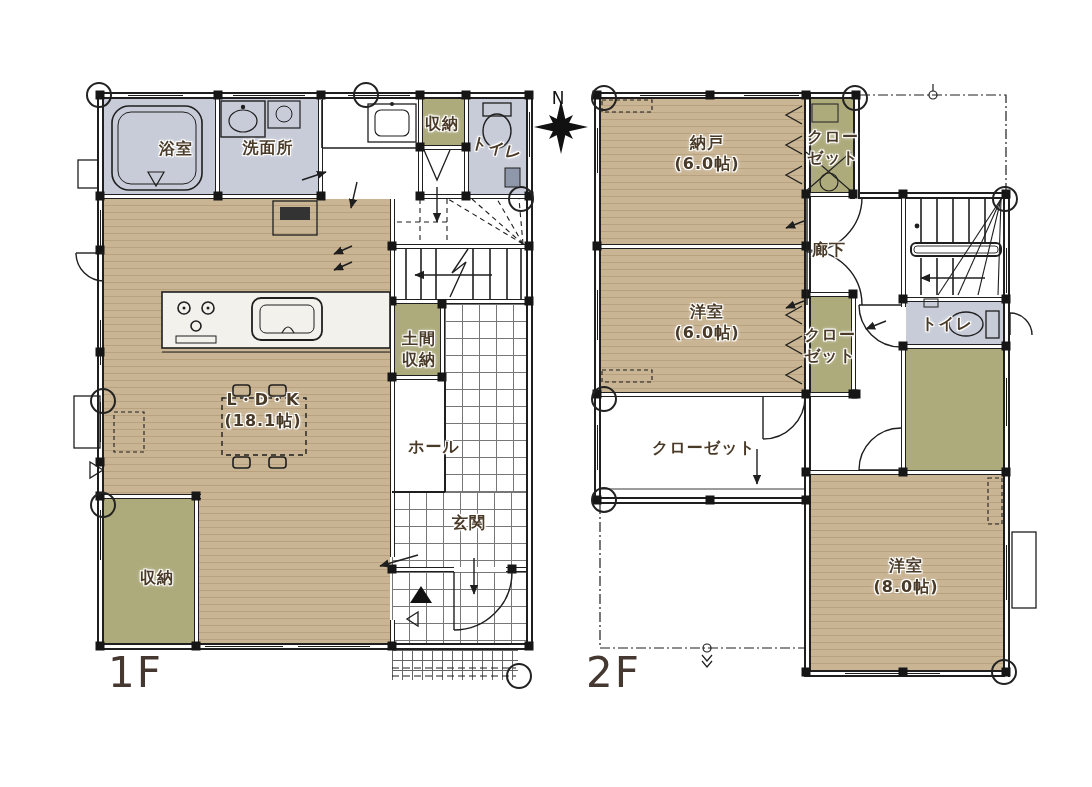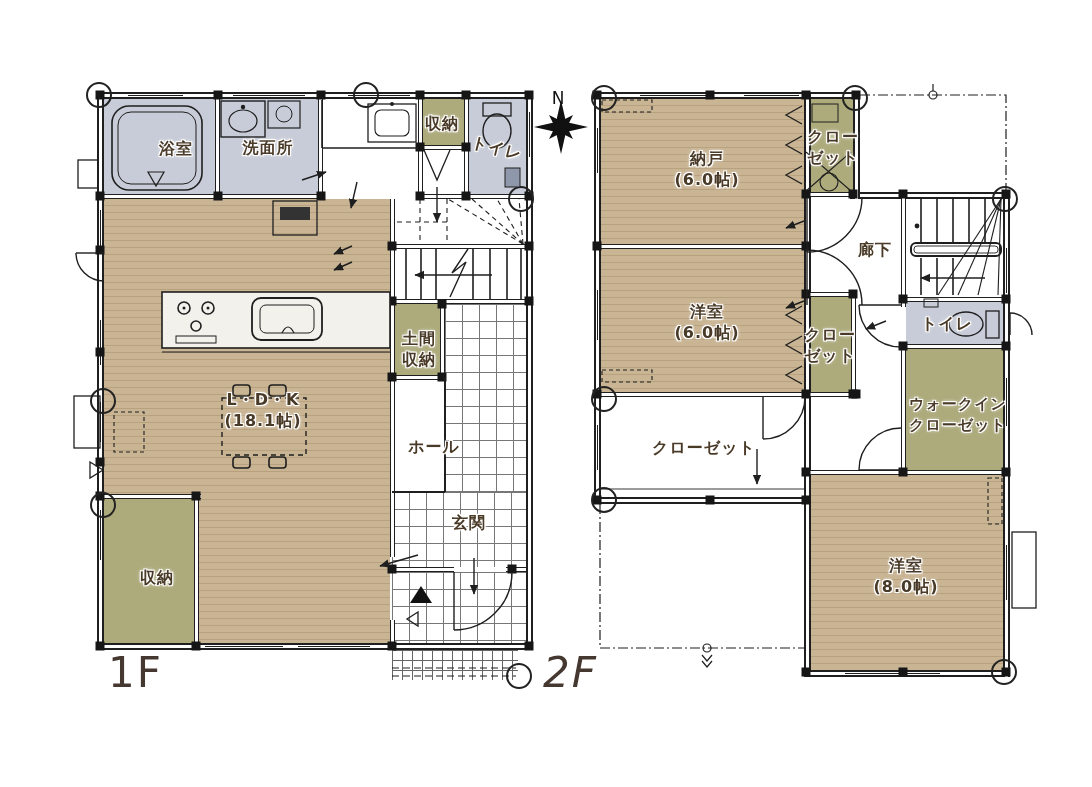--- a/index.html
+++ b/index.html
@@ -423,41 +423,37 @@
   </div>
   <div class="rlabel" style="left:263px;top:410px;">
     <span class="ln">L・D・K</span>
     <span class="ln">(18.1帖)</span>
   </div>
   <span class="rlabel" style="left:434px;top:446px;">ホール</span>
   <span class="rlabel" style="left:469px;top:522px;">玄関</span>
   <span class="rlabel" style="left:157px;top:577px;">収納</span>
   <span class="floorlabel" style="left:108px;top:648px;">1F</span>
 
-  <div class="rlabel" style="left:707px;top:169px;">
+  <div class="rlabel" style="left:707px;top:153px;">
     <span class="ln">納戸</span>
     <span class="ln">(6.0帖)</span>
   </div>
   <div class="rlabel" style="left:833px;top:147px;">
     <span class="ln">クロー</span>
     <span class="ln">ゼット</span>
   </div>
-  <span class="rlabel" style="left:875px;top:249px;">廊下</span>
+  <span class="rlabel" style="left:829px;top:249px;">廊下</span>
   <div class="rlabel" style="left:707px;top:322px;">
     <span class="ln">洋室</span>
     <span class="ln">(6.0帖)</span>
   </div>
   <div class="rlabel" style="left:830px;top:345px;">
     <span class="ln">クロー</span>
     <span class="ln">ゼット</span>
   </div>
   <span class="rlabel" style="left:947px;top:323px;">トイレ</span>
-  <div class="rlabel" style="left:958px;top:415px;font-size:15px;">
-    <span class="ln">ウォークイン</span>
-    <span class="ln">クローゼット</span>
-  </div>
   <span class="rlabel" style="left:704px;top:447px;">クローゼット</span>
   <div class="rlabel" style="left:906px;top:576px;">
     <span class="ln">洋室</span>
     <span class="ln">(8.0帖)</span>
   </div>
-  <span class="floorlabel" style="left:543px;top:648px;font-style:italic;">2F</span>
+  <span class="floorlabel" style="left:586px;top:648px;">2F</span>
 </div>
 
 </body></html>

